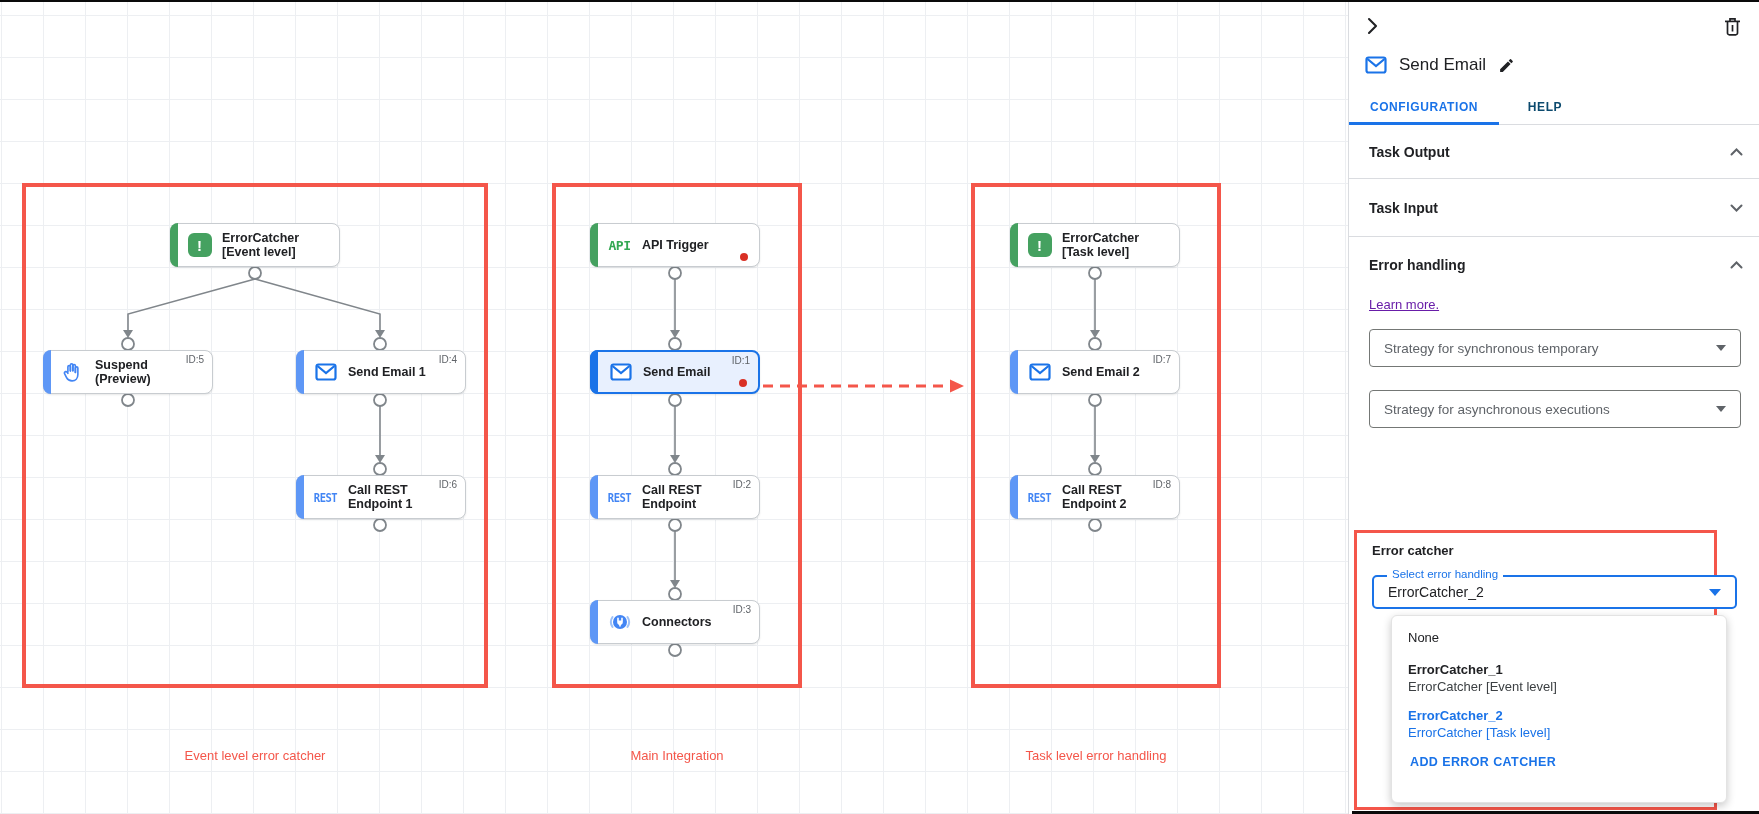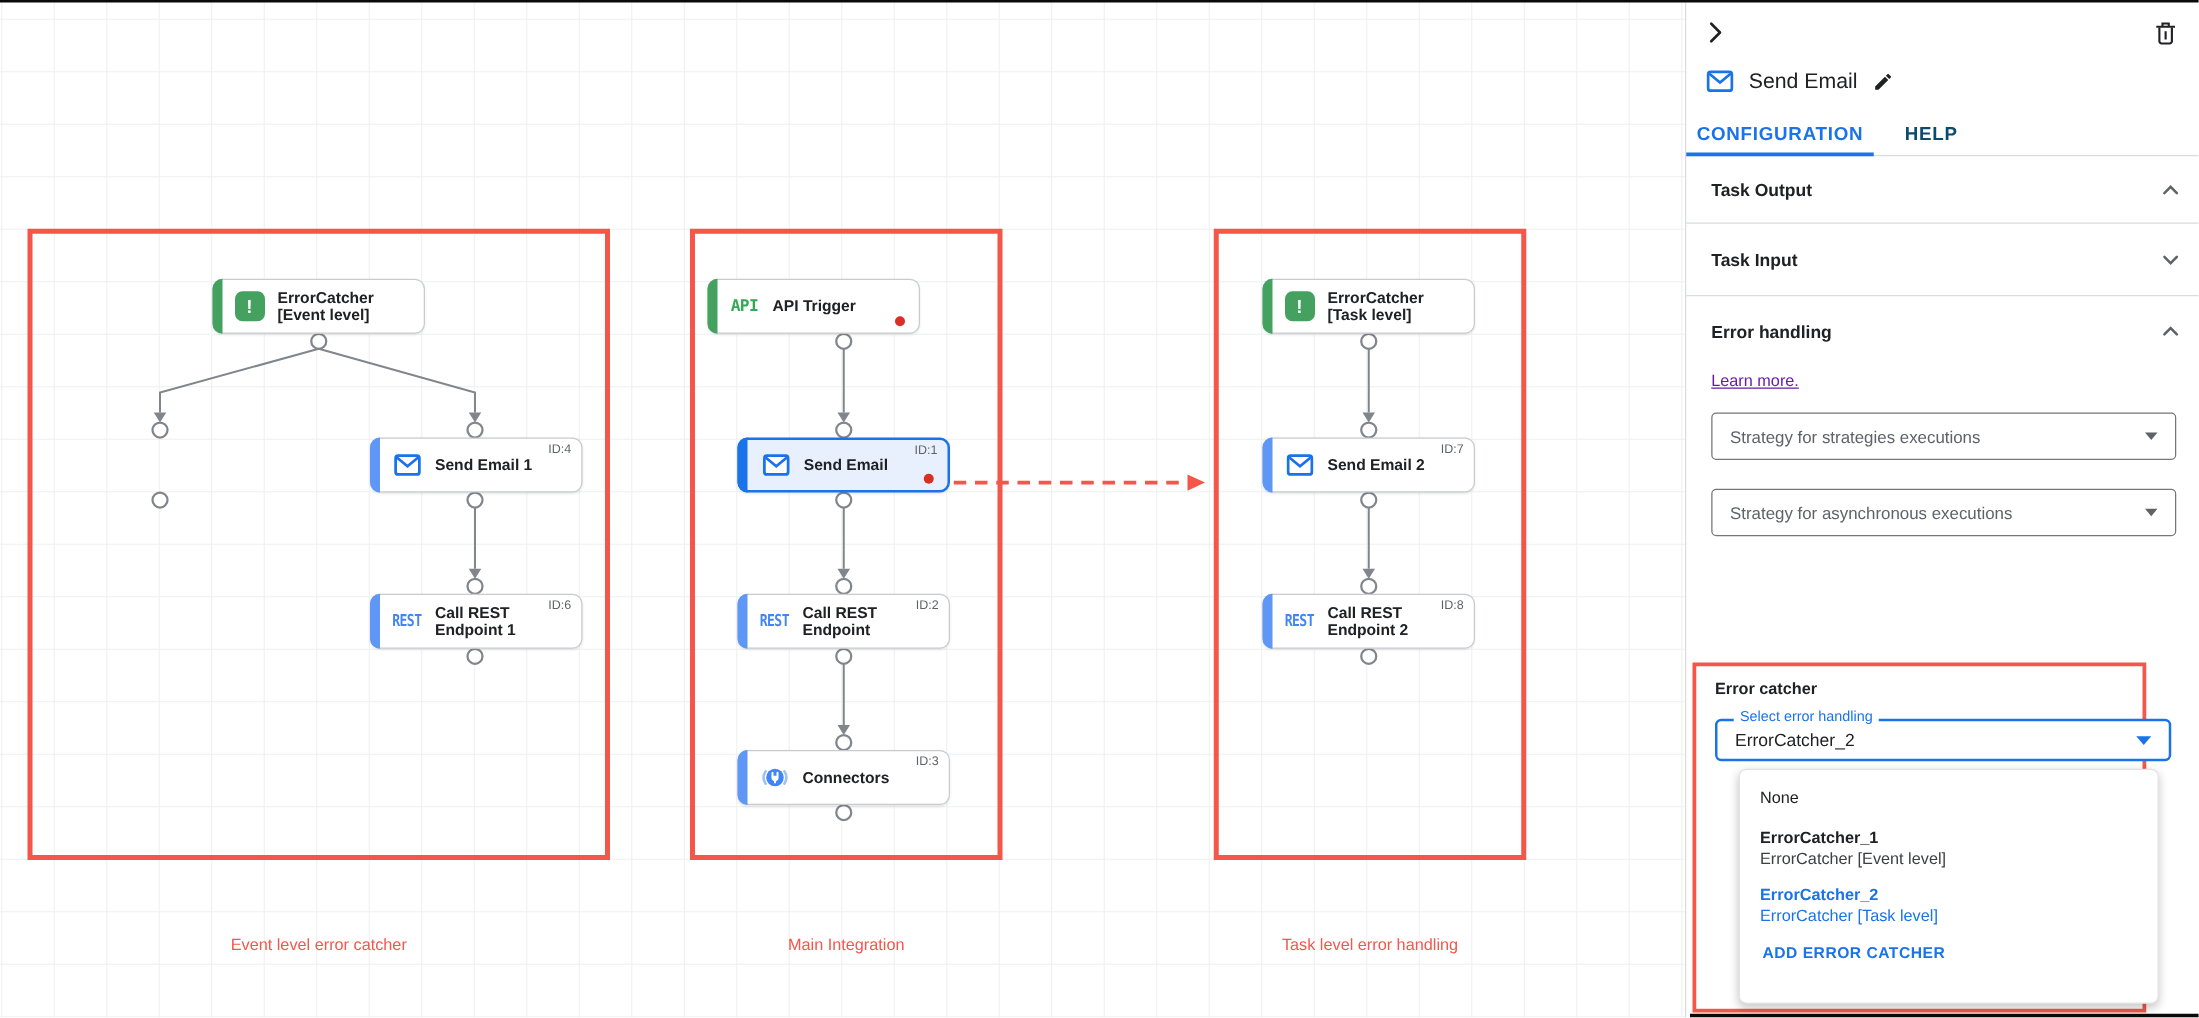--- a/index.html
+++ b/index.html
@@ -39,21 +39,21 @@
   .api-ic  { color:#34a853; font-size:13px; }
   .rest-ic { color:#4285f4; font-size:10.5px; transform:scaleY(1.25); }
 
   
   .panel { position:absolute; left:1348px; top:2px; width:411px; height:812px; background:#fff; border-left:1px solid #dadce0; z-index:20; }
   .p-header { display:flex; justify-content:space-between; align-items:center; padding:12px 16px 0 16px; height:36px; }
   .iconbtn { background:none; border:none; cursor:pointer; padding:2px; display:flex; align-items:center; }
   .p-titlerow { display:flex; align-items:center; gap:12px; padding:0 16px; margin-top:14px; height:26px; }
   .p-title { font-size:17px; font-weight:500; color:#202124; }
   .tabs { position:relative; display:flex; margin-top:12px; height:35px; border-bottom:1px solid #dadce0; }
-  .tab { display:flex; align-items:center; justify-content:center; font-size:15px; font-weight:bold; letter-spacing:.6px; cursor:pointer; }
+  .tab { display:flex; align-items:center; justify-content:center; font-size:12px; font-weight:bold; letter-spacing:.6px; cursor:pointer; }
   .tab-active { width:150px; color:#1a73e8; }
   .tab-idle { width:92px; color:#0c4a6e; }
   .tab-underline { position:absolute; left:0; bottom:-1px; width:150px; height:3px; background:#1a73e8; }
   .sec-row { display:flex; justify-content:space-between; align-items:center; padding:0 16px 0 20px; border-bottom:1px solid #dadce0; cursor:pointer; }
   .sec-label { font-size:14px; font-weight:600; color:#202124; }
   .row-ti { height:58px; }
   .row-to { height:54px; }
   .row-eh { height:56px; border-bottom:none; }
   .eh-desc { margin:6px 18px 0 20px; max-width:370px; font-size:13px; line-height:19.5px; color:#3c4043; }
   .learn-more { display:inline-block; margin:4px 0 0 20px; font-size:13px; color:#681da8; text-decoration:underline; cursor:pointer; }
@@ -141,41 +141,54 @@
       <polygon points="950,379.5 950,392.5 964,386" fill="#f4564a"></polygon>
     </svg>
 
     <div class="node" style="left:170px;top:223px">
       <span class="bar bar-green"></span>
       <span class="nicon">
           <span class="ec-icon">!</span>
         </span>
       <span class="ntitle">ErrorCatcher [Event level]</span>
     </div>
+    <div class="node" style="left:43px;top:350px">
+      <span class="bar bar-blue"></span>
+      <span class="nicon">
+        <svg width="23" height="23" viewBox="0 0 24 24" fill="none" stroke="#4285f4" stroke-width="1.7" stroke-linecap="round" stroke-linejoin="round">
+          <path d="M7.2 11.5V6a1.3 1.3 0 0 1 2.6 0v4.5"></path>
+          <path d="M9.8 10.2V4.2a1.3 1.3 0 0 1 2.6 0v6"></path>
+          <path d="M12.4 10.3V5a1.3 1.3 0 0 1 2.6 0v7"></path>
+          <path d="M15 12V7.4a1.3 1.3 0 0 1 2.6 0V14c0 4.2-2.5 6.8-6.1 6.8-2.9 0-4.5-1.3-5.7-3.5l-2.1-4c-.5-1 .1-2 1.1-2.2.7-.1 1.4.2 1.8.8l.6 1"></path>
+        </svg>
+      </span>
+      <span class="ntitle">Suspend (Preview)</span>
+      <span class="nid">ID:5</span>
+    </div>
     <div class="node" style="left:296px;top:350px">
       <span class="bar bar-blue"></span>
       <span class="nicon">
         <svg width="22" height="18" viewBox="0 0 22 18">
             <rect x="1.5" y="1.5" width="19" height="15" rx="2" fill="#fff" stroke="#1a73e8" stroke-width="2.2"></rect>
             <polyline points="2.5,3 11,10 19.5,3" fill="none" stroke="#1a73e8" stroke-width="2.2"></polyline>
           </svg>
       </span>
       <span class="ntitle">Send Email 1</span>
       <span class="nid">ID:4</span>
     </div>
     <div class="node" style="left:296px;top:475px">
       <span class="bar bar-blue"></span>
       <span class="nicon">
           <span class="mono-ic rest-ic">REST</span>
         </span>
       <span class="ntitle">Call REST Endpoint 1</span>
       <span class="nid">ID:6</span>
     </div>
 
-    <div class="node" style="left:566px;top:223px">
+    <div class="node" style="left:590px;top:223px">
       <span class="bar bar-green"></span>
       <span class="nicon">
           <span class="mono-ic api-ic">API</span>
         </span>
       <span class="ntitle">API Trigger</span>
       <span class="reddot"></span>
     </div>
     <div class="node selected" style="left:590px;top:350px">
       <span class="bar"></span>
       <span class="nicon">
@@ -294,21 +307,21 @@
       <span class="sec-label">Error handling</span>
       <svg width="13" height="8" viewBox="0 0 13 8">
           <polyline points="1.5,6.5 6.5,1.5 11.5,6.5" fill="none" stroke="#5f6368" stroke-width="2" stroke-linecap="round"></polyline>
         </svg>
     </div>
 
     <a class="learn-more">Learn more.</a>
 
 
     <div class="dropdown">
-      <span class="dd-text">Strategy for strategies executions</span>
+      <span class="dd-text">Strategy for synchronous temporary</span>
       <span class="caret-gray"></span>
     </div>
     <div class="dropdown dd2">
       <span class="dd-text">Strategy for asynchronous executions</span>
       <span class="caret-gray"></span>
     </div>
 
     <div class="ec-region">
       <div class="ec-label">Error catcher</div>
 

